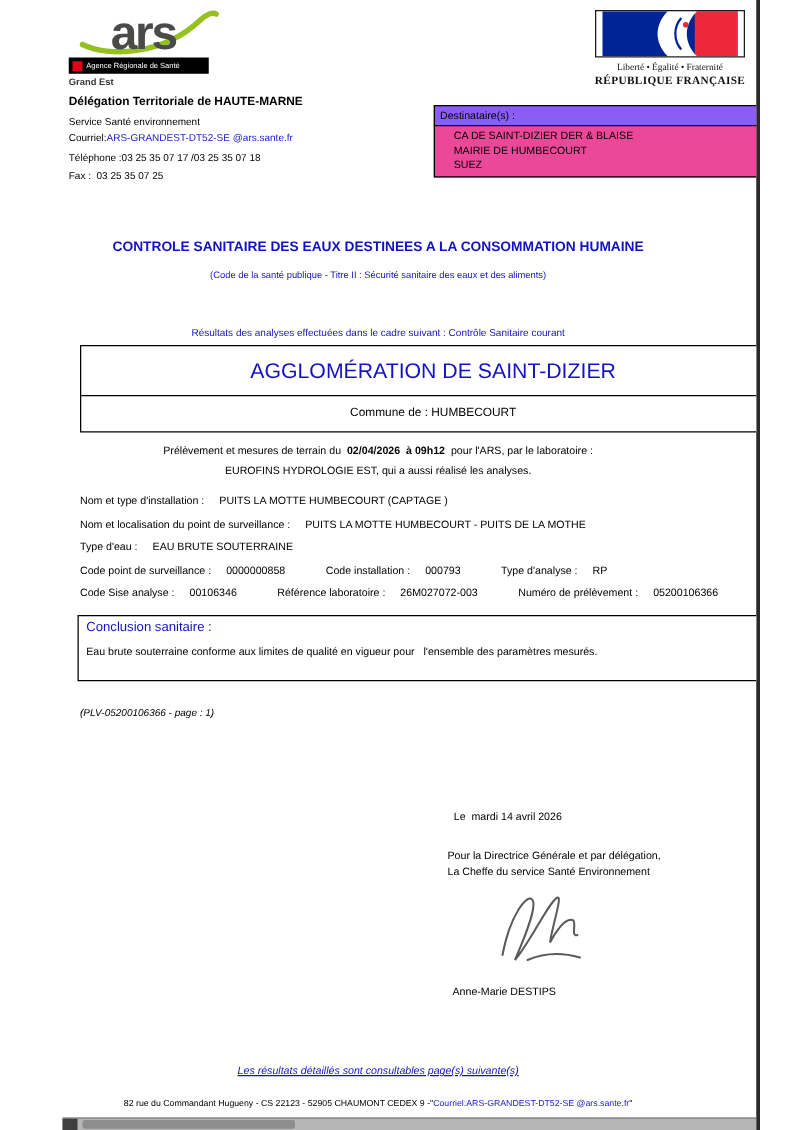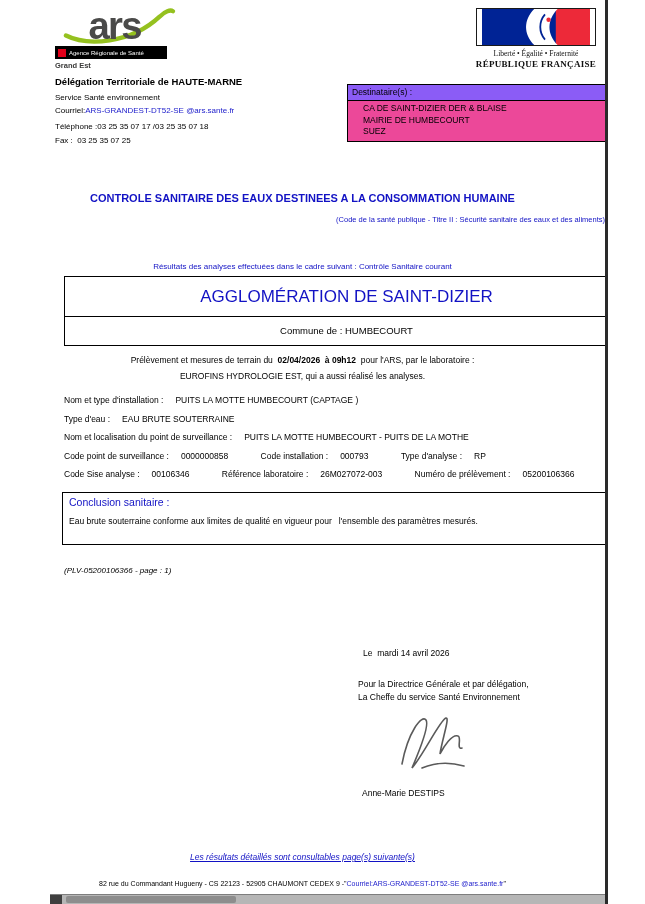--- a/index.html
+++ b/index.html
@@ -31,21 +31,21 @@
   .sender .phone{font-size:8px;margin-bottom:5px;}
   .sender .fax{font-size:8px;}
 
   
   .recipients{position:absolute;left:347px;top:84px;width:281px;}
   .rcpt-label-box{border:1px solid #000;padding:2px 4px 3px;font-size:8.5px;background:#8b5cf6;}
   .rcpt-names-box{border:1px solid #000;margin-top:-1px;padding:2px 15px 3px;font-size:8.5px;line-height:11.5px;background:#ec4899;}
 
   
   .doc-title{position:absolute;top:192px;left:0;width:100%;text-align:center;font-size:11px;font-weight:bold;color:#1212c4;}
-  .doc-subtitle{position:absolute;top:215px;left:0;width:100%;text-align:right;font-size:7.5px;color:#1212c4;}
+  .doc-subtitle{position:absolute;top:215px;left:0;width:100%;text-align:center;font-size:7.5px;color:#1212c4;}
   .context-line{position:absolute;top:262px;left:0;width:100%;text-align:center;font-size:8px;color:#1212c4;}
 
   
   .location-box{position:absolute;left:64px;top:276px;width:565px;border:1px solid #000;background:#fff;}
   .loc-agglo{text-align:center;font-size:17px;font-weight:normal;color:#1212c4;padding:10px 0 9px;}
   .loc-divider{border-top:1px solid #000;height:0;}
   .loc-commune{text-align:center;font-size:9.5px;padding:8px 0 9px;}
 
   
   .sampling-1{position:absolute;top:355px;left:0;width:100%;text-align:center;font-size:8.5px;}
@@ -141,24 +141,24 @@
   </div>
 
   <div class="sampling-1"><span class="prewrap">Prélèvement et mesures de terrain du  </span><span class="dt prewrap">02/04/2026  à 09h12</span><span class="prewrap">  pour l'ARS, par le laboratoire :</span></div>
   <div class="sampling-2">EUROFINS HYDROLOGIE EST, qui a aussi réalisé les analyses.</div>
 
   <div class="details">
     <div class="detail-row">
       <span class="pair"><span class="dl">Nom et type d'installation :</span><span class="dv">PUITS LA MOTTE HUMBECOURT (CAPTAGE )</span></span>
     </div>
     <div class="detail-row">
+      <span class="pair"><span class="dl">Nom et localisation du point de surveillance :</span><span class="dv">PUITS LA MOTTE HUMBECOURT - PUITS DE LA MOTHE</span></span>
+    </div>
+    <div class="detail-row">
       <span class="pair"><span class="dl">Type d'eau :</span><span class="dv">EAU BRUTE SOUTERRAINE</span></span>
-    </div>
-    <div class="detail-row">
-      <span class="pair"><span class="dl">Nom et localisation du point de surveillance :</span><span class="dv">PUITS LA MOTTE HUMBECOURT - PUITS DE LA MOTHE</span></span>
     </div>
     <div class="detail-row">
       <span class="pair"><span class="dl">Code point de surveillance :</span><span class="dv">0000000858</span></span>
       <span class="pair"><span class="dl">Code installation :</span><span class="dv">000793</span></span>
       <span class="pair"><span class="dl">Type d'analyse :</span><span class="dv">RP</span></span>
     </div>
     <div class="detail-row">
       <span class="pair"><span class="dl">Code Sise analyse :</span><span class="dv">00106346</span></span>
       <span class="pair"><span class="dl">Référence laboratoire :</span><span class="dv">26M027072-003</span></span>
       <span class="pair"><span class="dl">Numéro de prélèvement :</span><span class="dv">05200106366</span></span>

